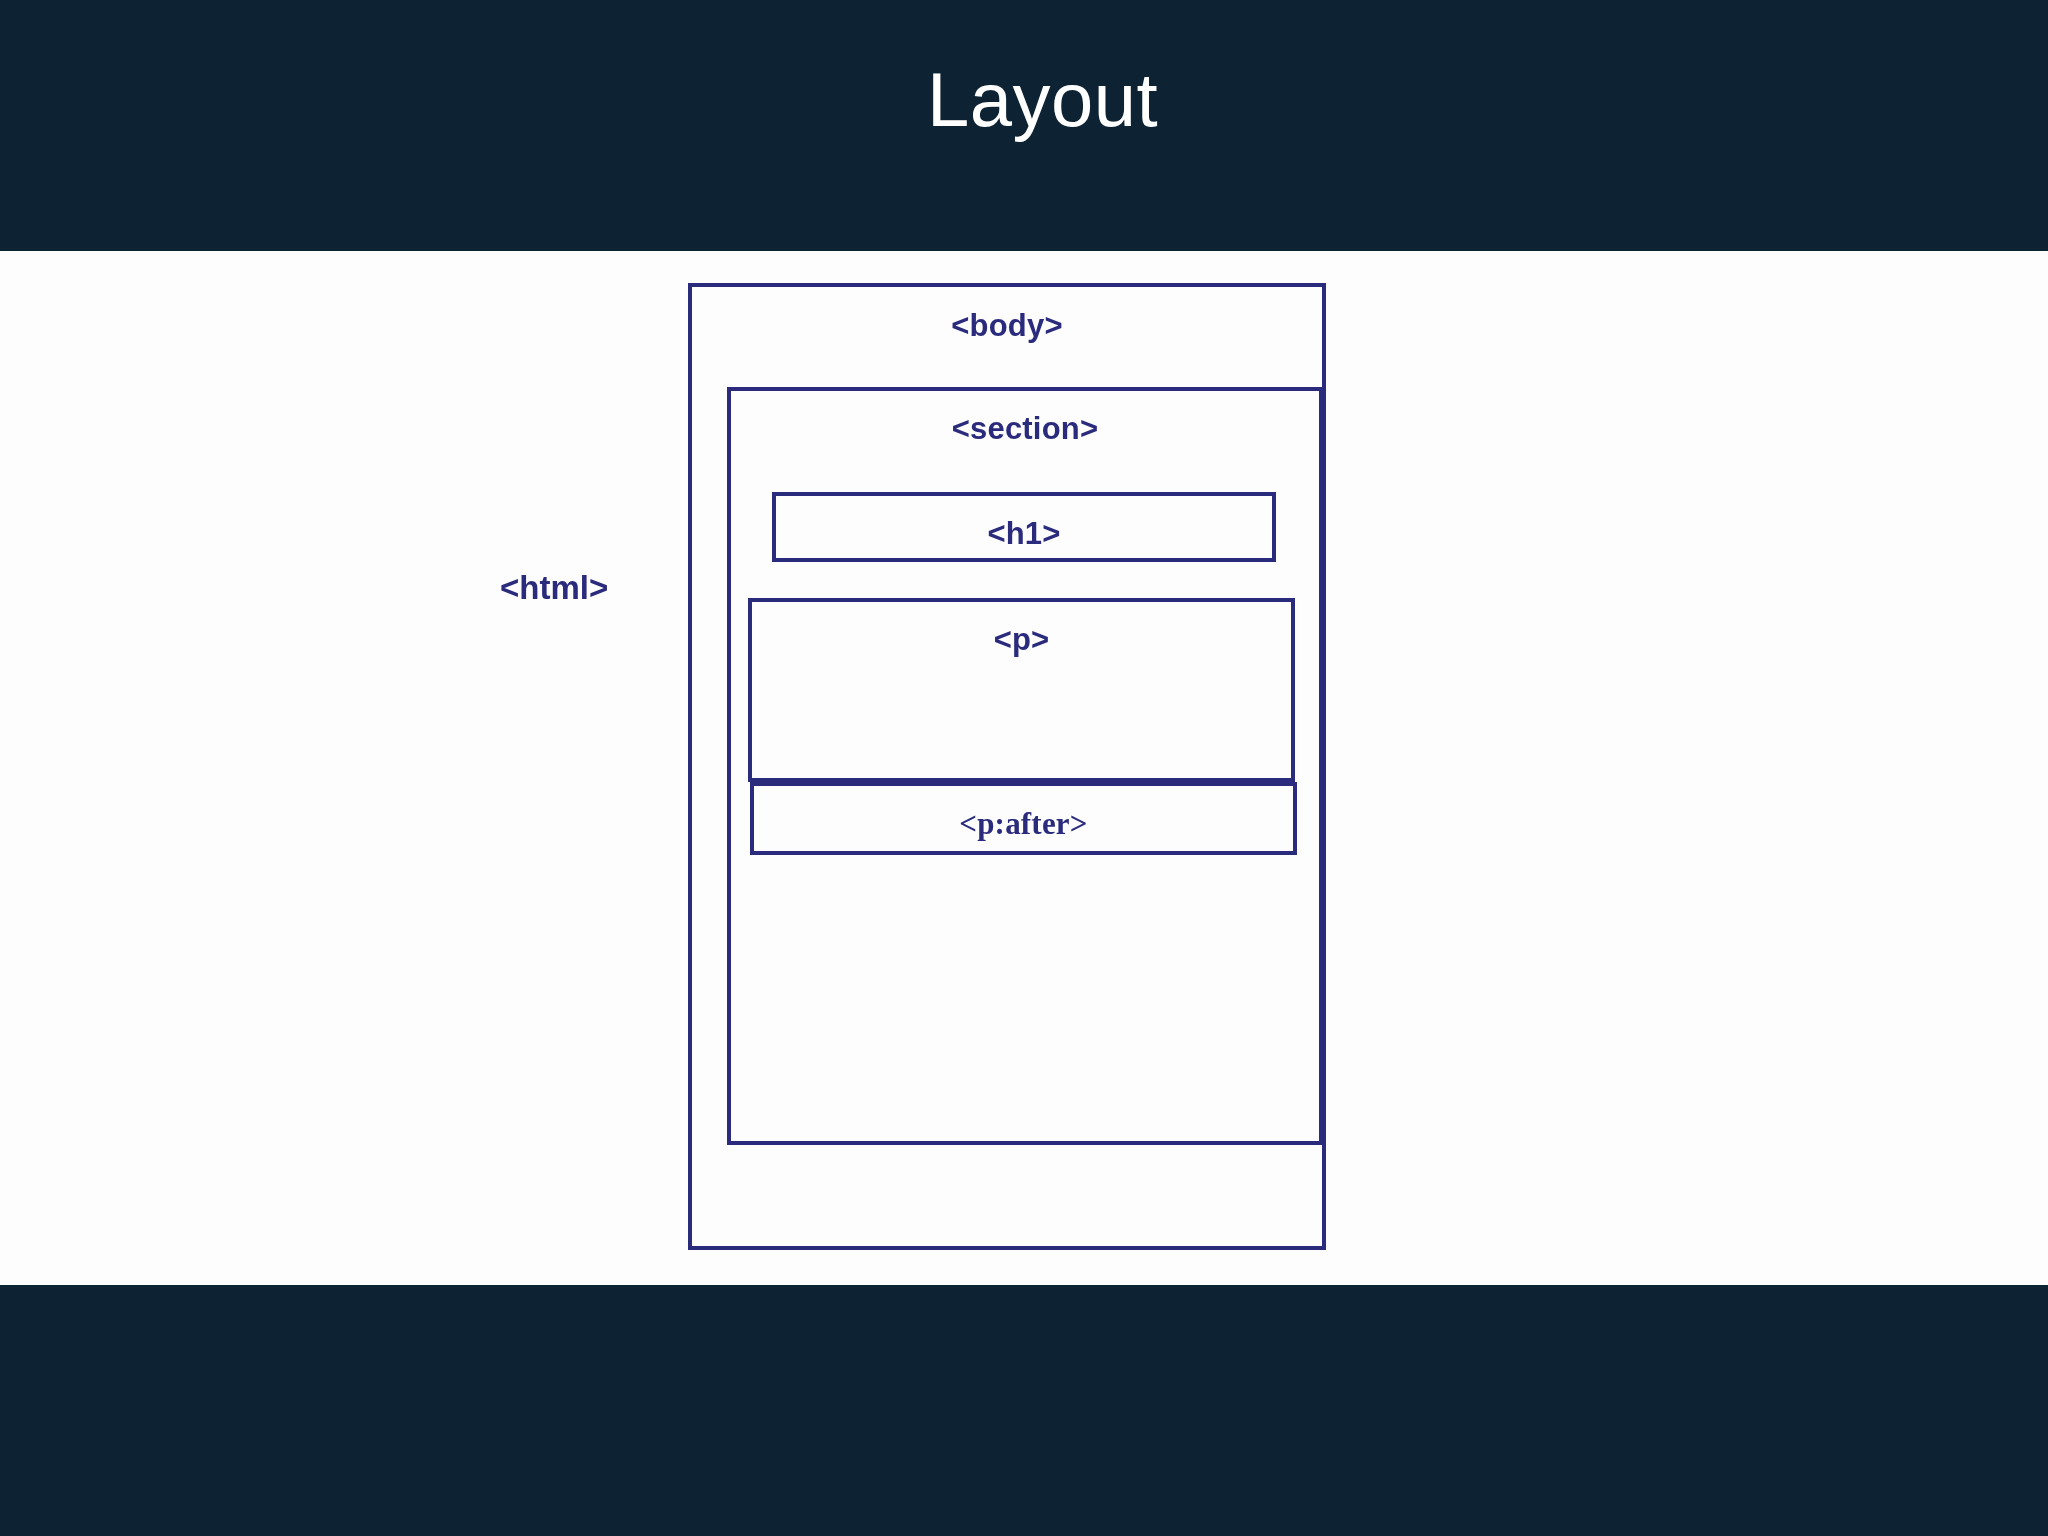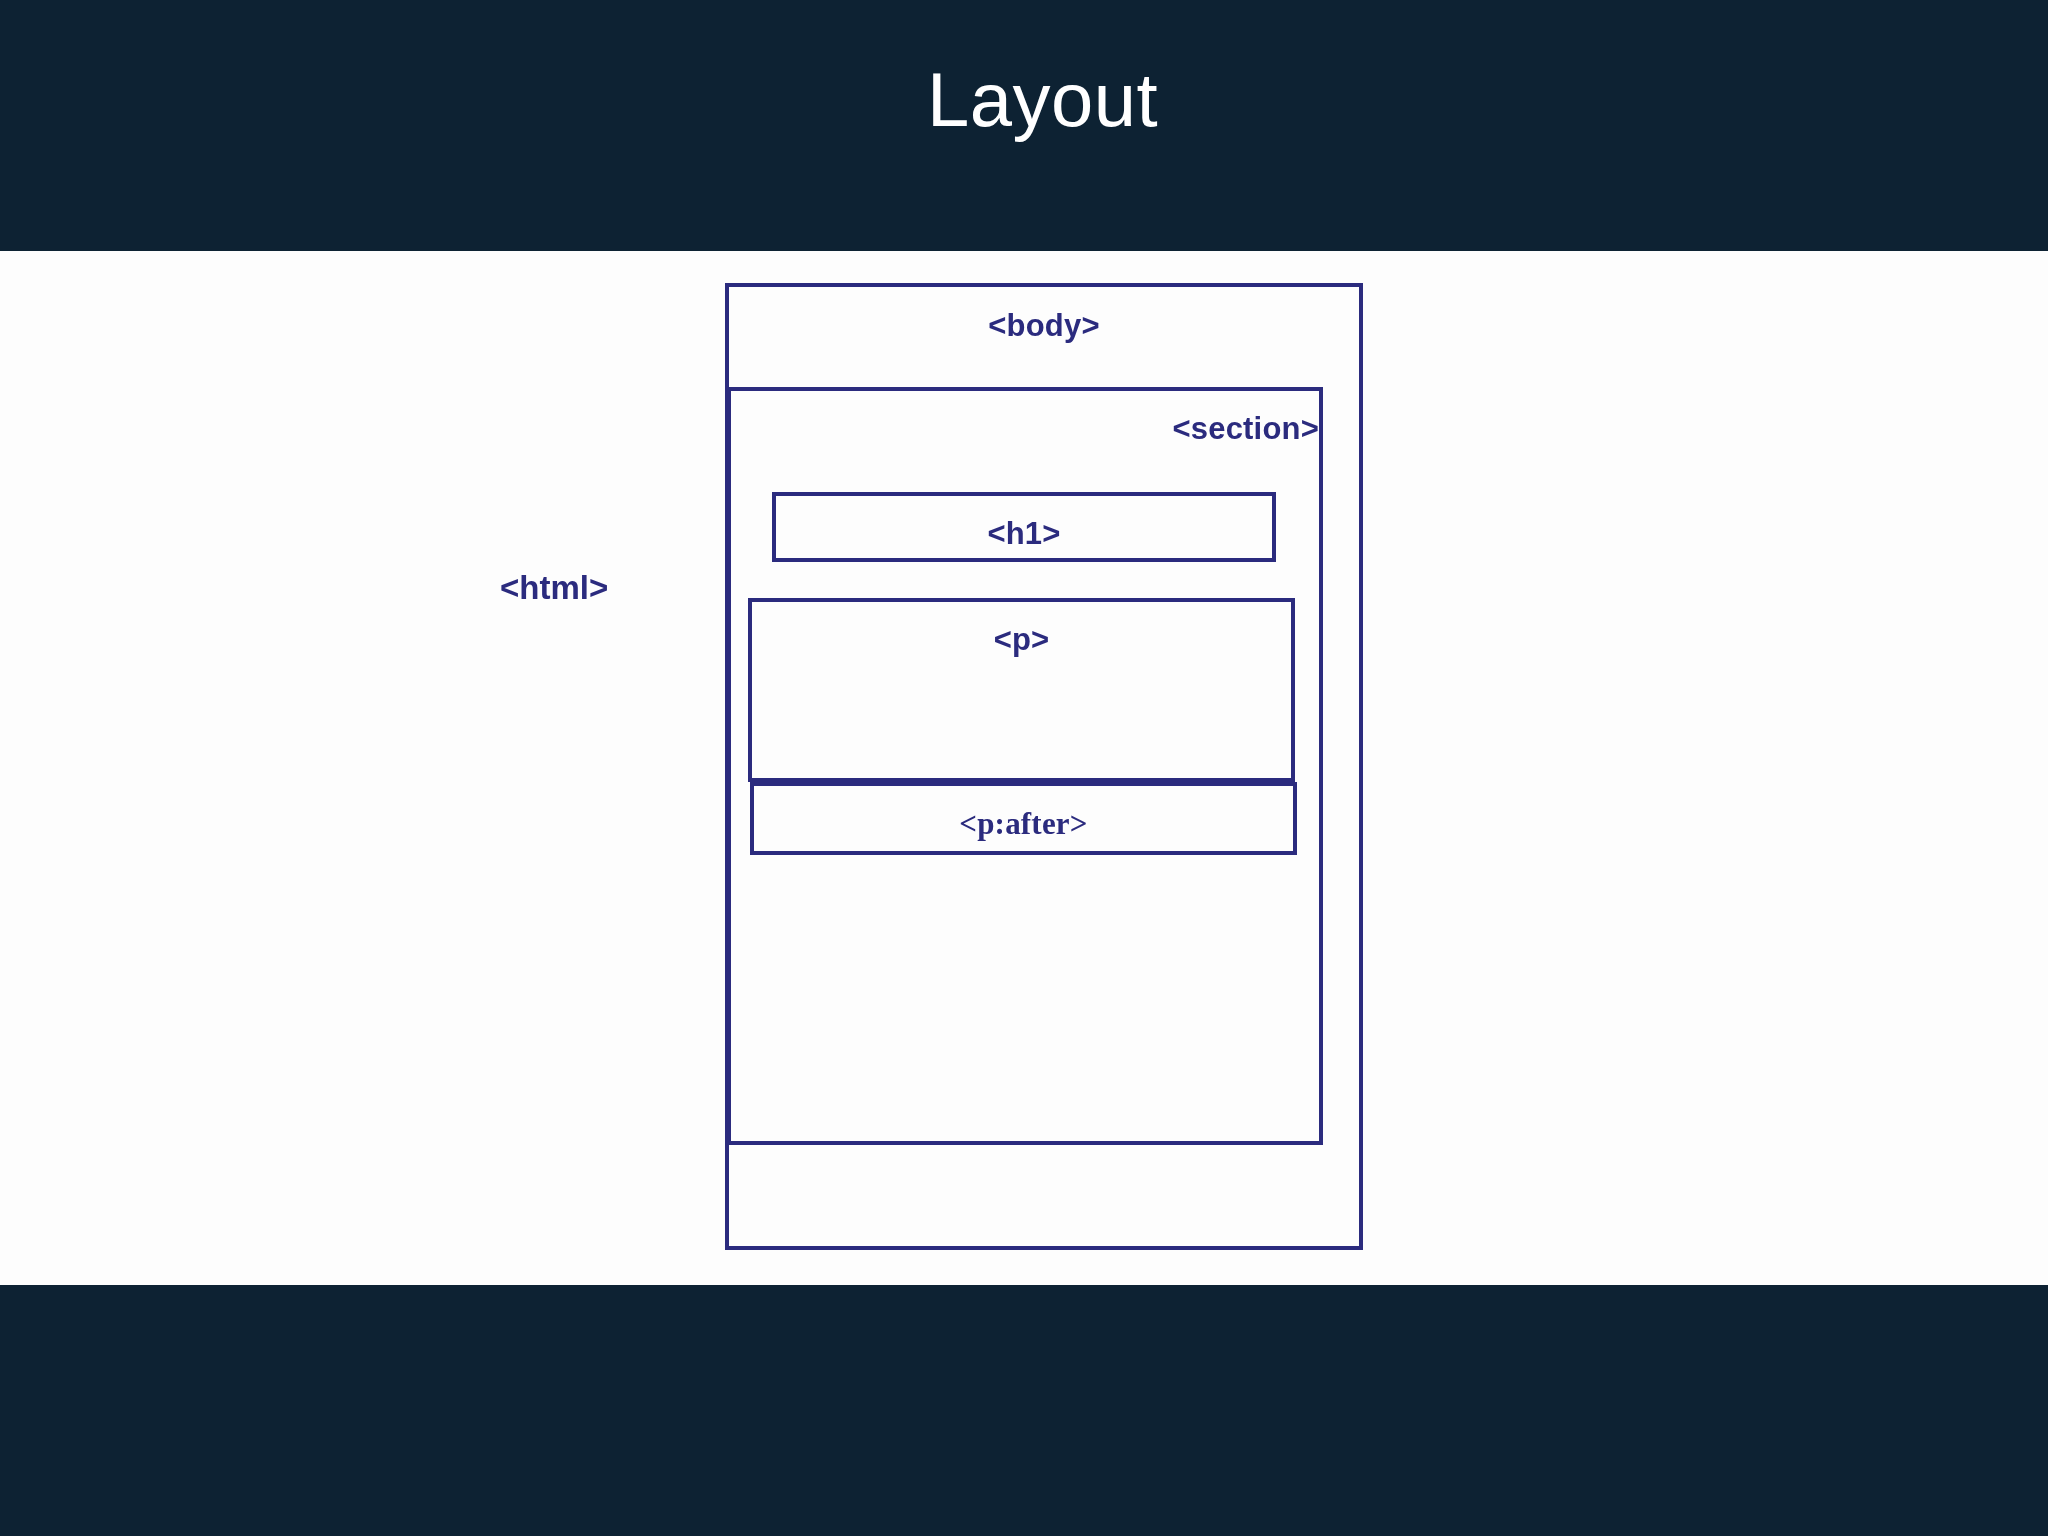--- a/index.html
+++ b/index.html
@@ -93,37 +93,37 @@
     width: 200px;
     color: #2b2b7e;
     font-size: 33px;
     font-weight: 700;
     line-height: 1;
     white-space: nowrap;
   }
 
   
   .box-body {
-    left: 725px;
+    left: 688px;
     top: 32px;            
     width: 638px;
     height: 967px;        
     border-width: 4px;
   }
   .box-body > .dlabel { top: 23px; }
 
   
   .box-section {
     left: 727px;
     top: 136px;           
     width: 596px;
     height: 758px;        
     border-width: 4px;
   }
-  .box-section > .dlabel { top: 22px; text-align: right; }
+  .box-section > .dlabel { top: 22px; }
 
   
   .box-h1 {
     left: 772px;
     top: 241px;           
     width: 504px;
     height: 70px;         
     border-width: 4px;
   }
   .box-h1 > .dlabel { top: 22px; }

